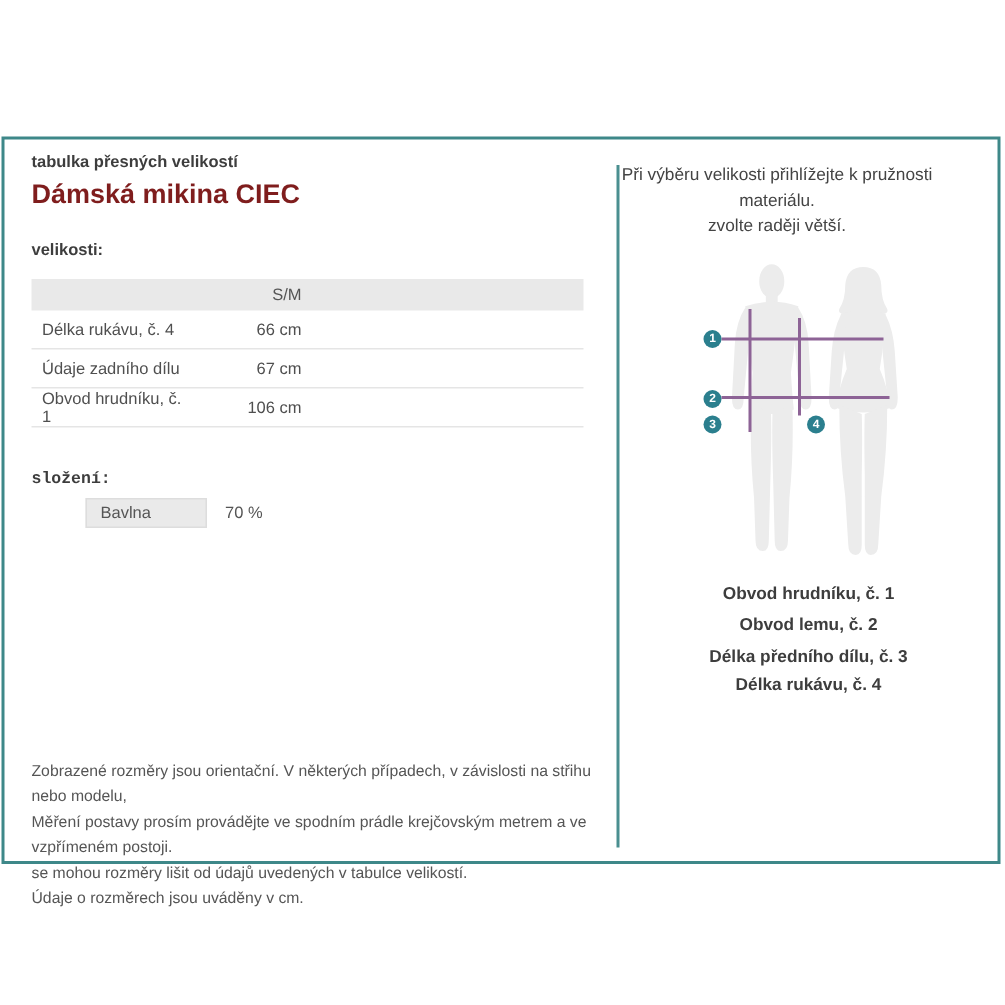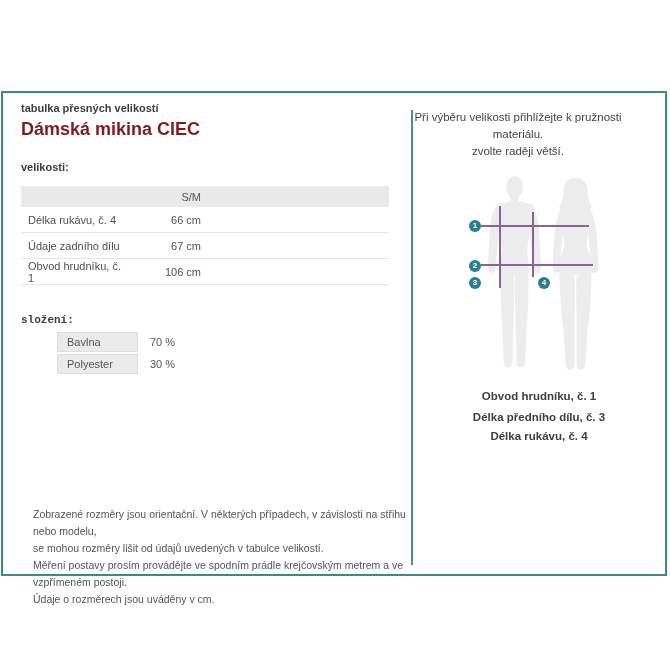--- a/index.html
+++ b/index.html
@@ -26,21 +26,21 @@
   .st-data { height:26px; border-bottom:1px solid #e5e5e5; }
   .st-label { padding-left:7px; }
   .st-val { text-align:right; }
 
   .comp-table { left:21px; top:332px; }
   .comp-row { display:flex; align-items:center; height:20px; margin-bottom:2px;padding-left:36px; }
   .comp-cell { width:81px; height:20px; line-height:18px; background:#eaeaea;
                border:1px solid #dddddd; padding-left:9px; font-size:11px; color:#555; }
   .comp-val { margin-left:12px; font-size:11px; color:#555; }
 
-  .disclaimer { left:33px; top:506px; width:382px; font-size:10.5px; line-height:17px; color:#555; }
+  .disclaimer { left:21px; top:506px; width:382px; font-size:10.5px; line-height:17px; color:#555; }
 
   
   .note { left:412px; top:109px; width:212px; text-align:center; font-size:11.5px;
           line-height:17px; color:#444; }
 
   .figure { left:455px; top:165px; width:170px; height:220px; }
   .figure svg { position:absolute; display:block; }
   .svg-male   { left:30px; top:9px; }
   .svg-female { left:95px; top:11px; }
   .mline { position:absolute; background:#8d6396; }
@@ -104,30 +104,26 @@
     </div>
   </div>
 
   <div class="abs section-label comp-label">složení:</div>
 
   <div class="abs comp-table">
     <div class="comp-row">
       <div class="comp-cell">Bavlna</div>
       <div class="comp-val">70 %</div>
     </div>
-    <div class="comp-row">
-      <div class="comp-cell">Polyester</div>
-      <div class="comp-val">30 %</div>
-    </div>
   </div>
 
   <div class="abs disclaimer">
     <div>Zobrazené rozměry jsou orientační. V některých případech, v závislosti na střihu nebo modelu,</div>
+    <div>Měření postavy prosím provádějte ve spodním prádle krejčovským metrem a ve vzpřímeném postoji.</div>
     <div>se mohou rozměry lišit od údajů uvedených v tabulce velikostí.</div>
-    <div>Měření postavy prosím provádějte ve spodním prádle krejčovským metrem a ve vzpřímeném postoji.</div>
     <div>Údaje o rozměrech jsou uváděny v cm.</div>
   </div>
 
   <div class="abs note">
     <div>Při výběru velikosti přihlížejte k pružnosti materiálu.</div>
     <div>zvolte raději větší.</div>
   </div>
 
   <div class="abs figure">
     <svg class="svg-male" width="59" height="198" viewBox="0 0 60 200" fill="#ececec">
@@ -155,17 +151,18 @@
     <div class="mline v line-sleeve"></div>
 
     <div class="badge badge-1">1</div>
     <div class="badge badge-2">2</div>
     <div class="badge badge-3">3</div>
     <div class="badge badge-4">4</div>
   </div>
 
   <div class="abs legend">
     <div class="lg-bold lg-1">Obvod hrudníku, č. 1</div>
+    <div class="lg-bold lg-3">Obvod lemu, č. 2</div>
     <div class="lg-bold lg-4">Délka předního dílu, č. 3</div>
     <div class="lg-bold lg-5">Délka rukávu, č. 4</div>
   </div>
 
 </div>
 
 </body></html>

